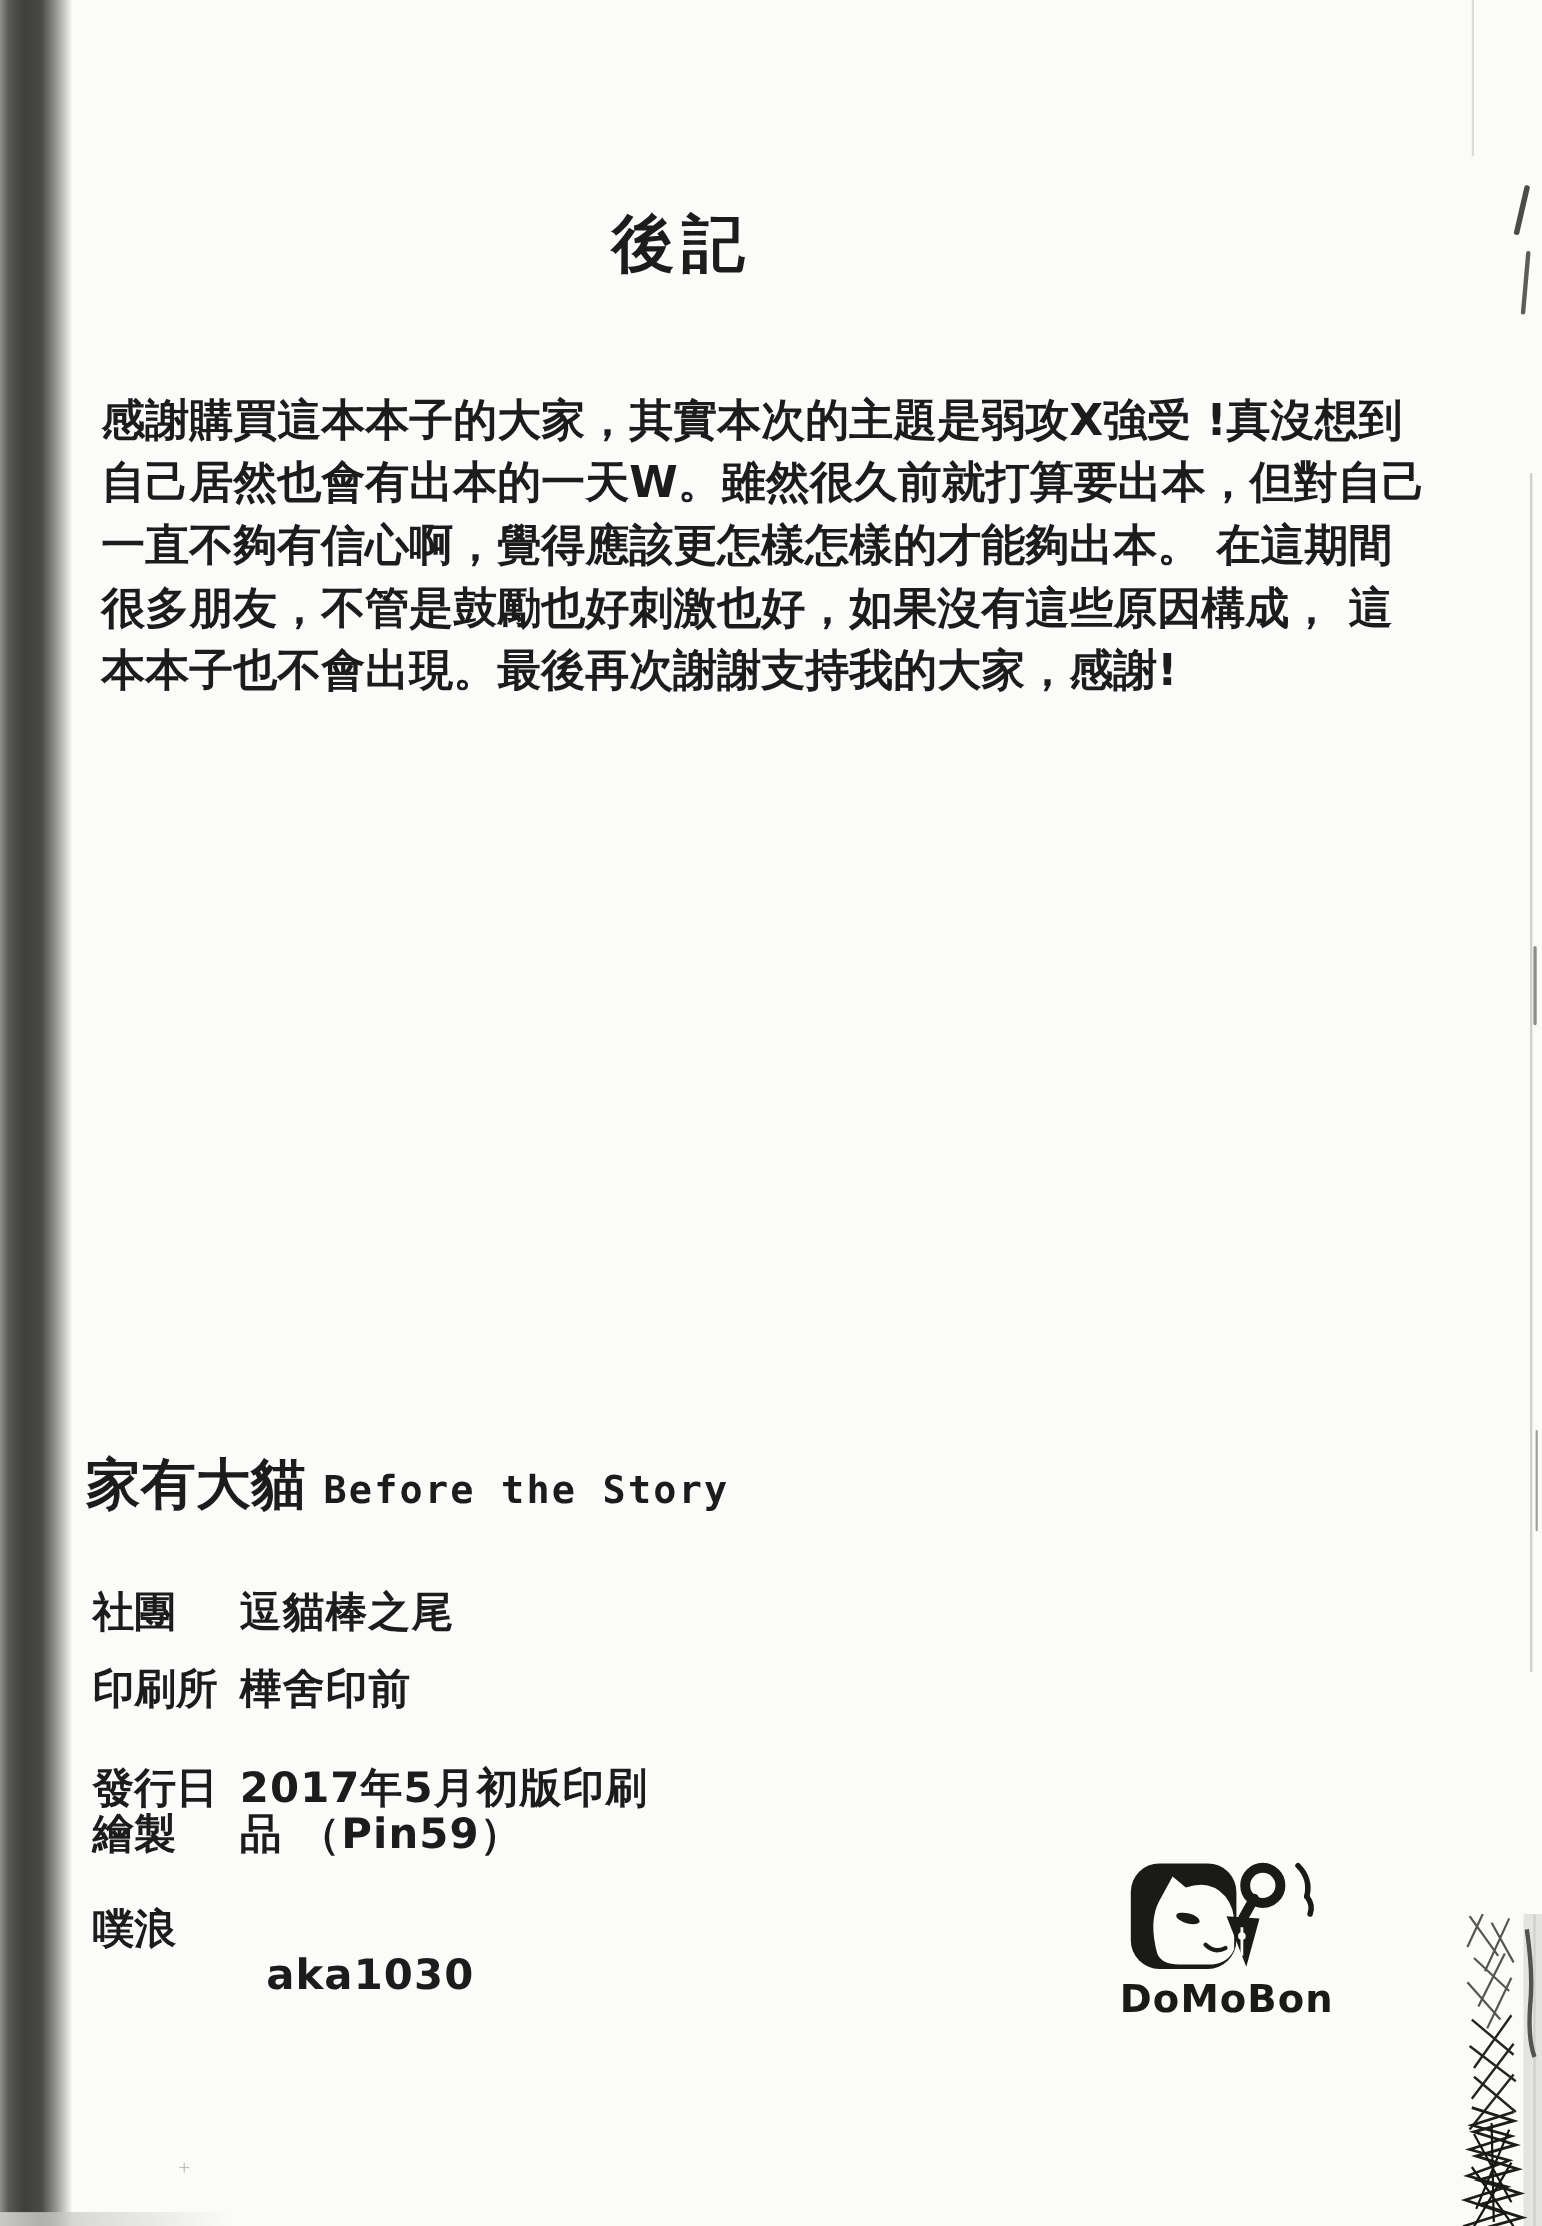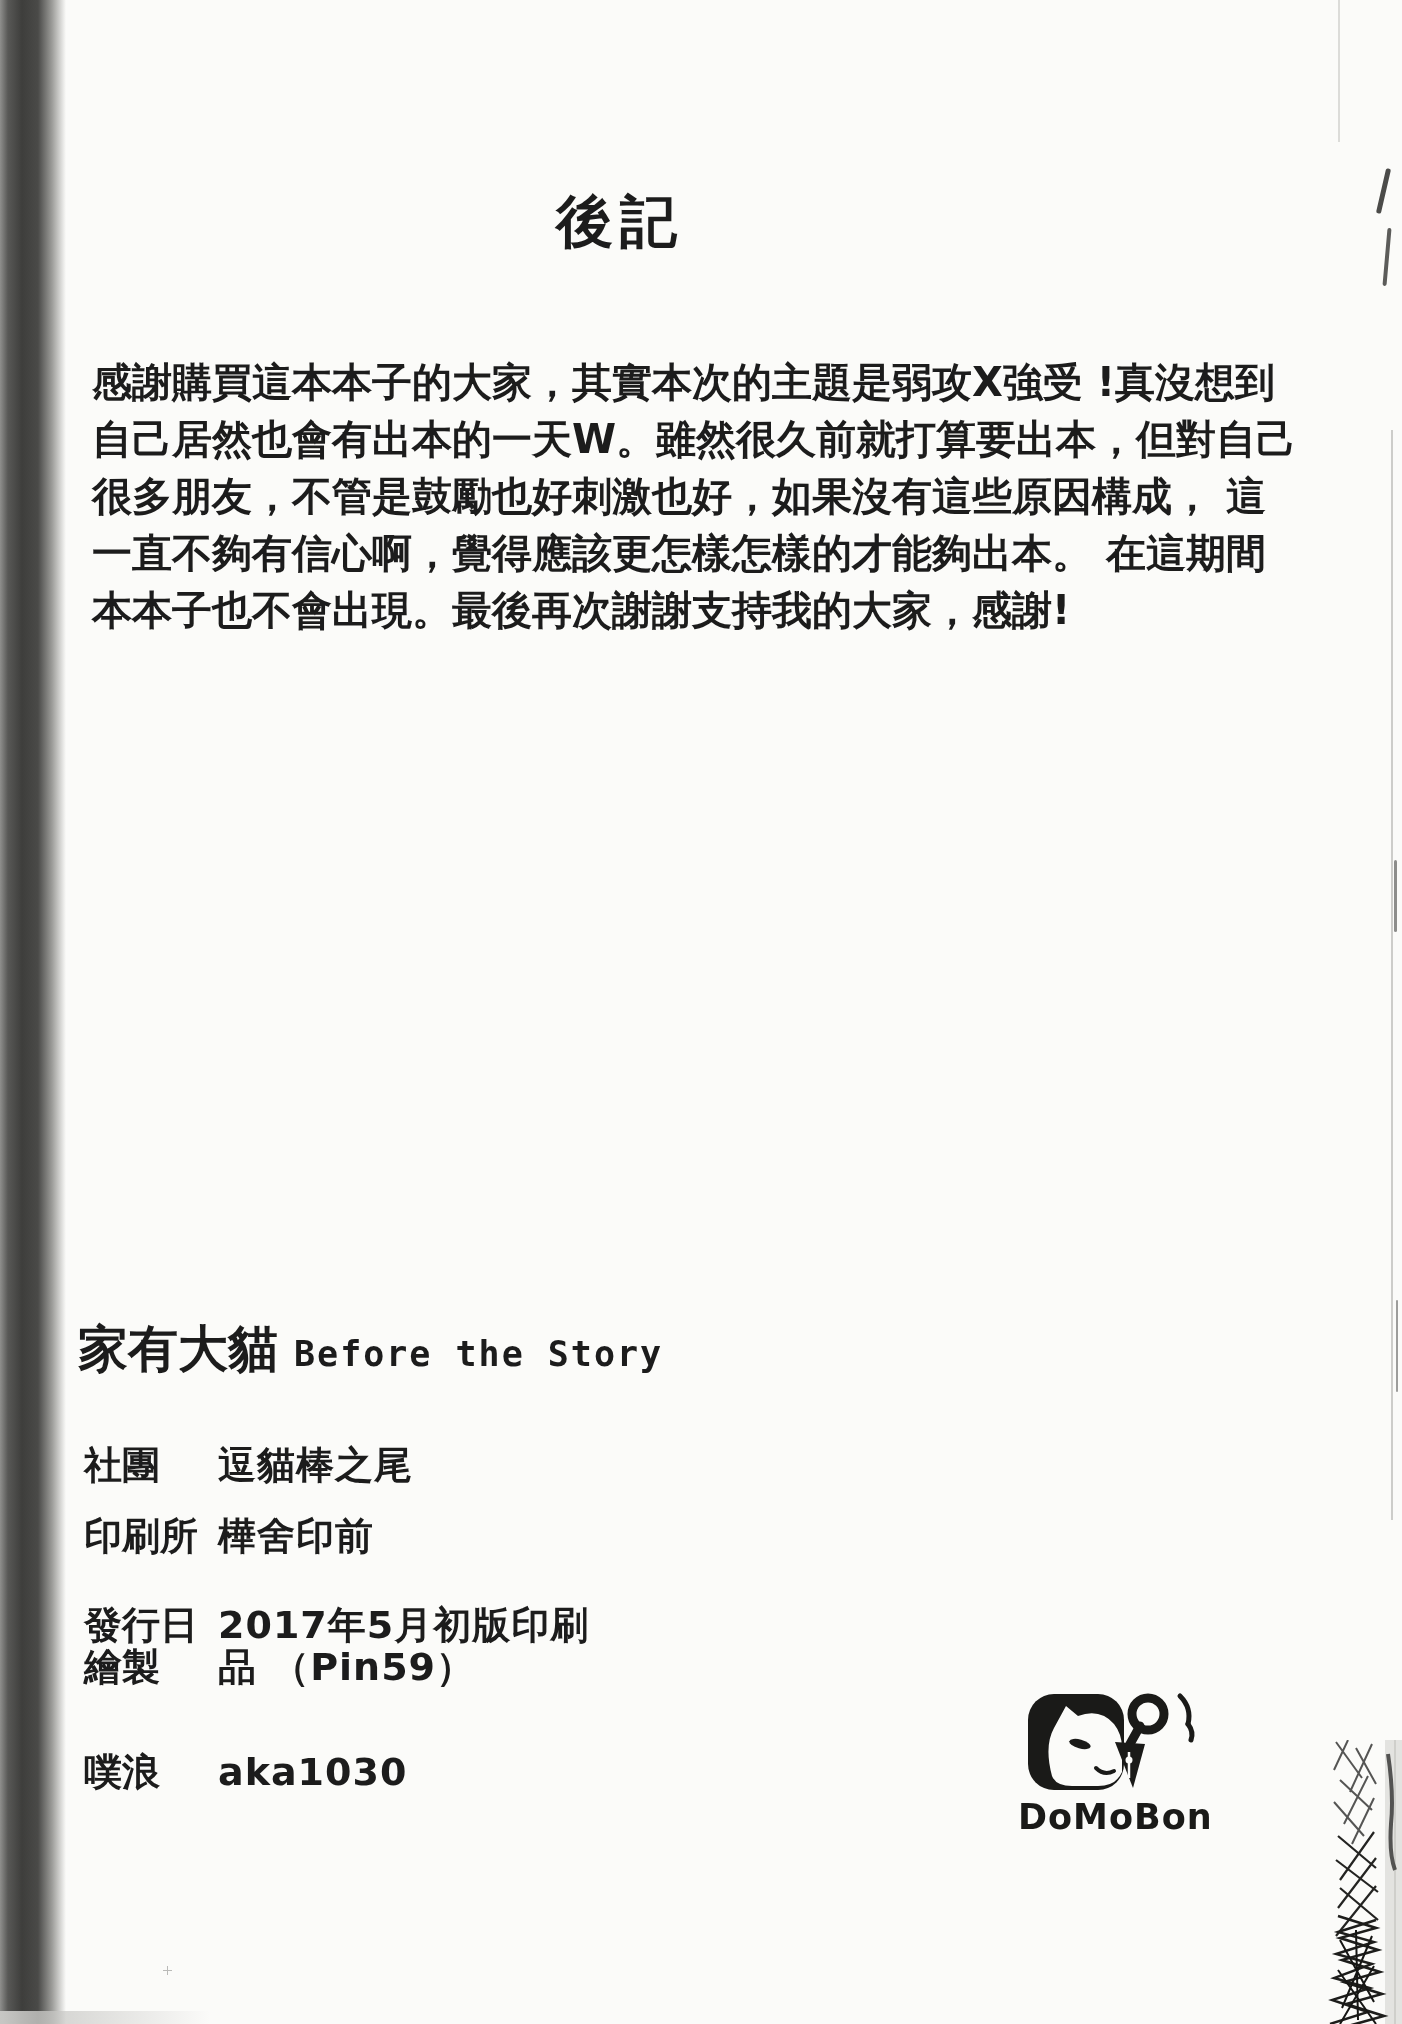--- a/index.html
+++ b/index.html
@@ -56,21 +56,21 @@
     font-size:35px;margin-left:16px;letter-spacing:2px;
     font-family:"DejaVu Sans Mono","Liberation Mono",monospace;
   }
   .colophon{position:absolute;left:84px;top:1444px;font-size:38px;font-weight:600;}
   .colophon .row{display:flex;line-height:42px;white-space:nowrap;}
   .colophon .row .lbl{width:134px;flex:0 0 auto;}
   .colophon .row .val{letter-spacing:1px;text-align:center;}
   .colophon .row:nth-child(2){margin-top:32px;font-family:Liberation Mono, monospace;}
   .colophon .row:nth-child(3){margin-top:44px;}
   .colophon .row:nth-child(4){}
-  .colophon .row:nth-child(5){margin-top:63px;}
+  .colophon .row:nth-child(5){margin-top:44px;flex-direction:column;}
   
   .logo{position:absolute;left:1012px;top:1686px;}
 </style>
 </head>
 <body>
 
 <div class="page">
 
   <div class="edge-left"></div>
   <div class="edge-right">
@@ -82,22 +82,22 @@
   <div class="dash d3"></div>
   <div class="dash d4"></div>
   <div class="scratch"></div>
   <div class="plus-mark"></div>
 
   <div class="afterword-title">後記</div>
 
   <div class="afterword-body">
     <div>感謝購買這本本子的大家，其實本次的主題是弱攻X強受 !真沒想到</div>
     <div>自己居然也會有出本的一天W。雖然很久前就打算要出本，但對自己</div>
+    <div>一直不夠有信心啊，覺得應該更怎樣怎樣的才能夠出本。 在這期間</div>
     <div>很多朋友，不管是鼓勵也好刺激也好，如果沒有這些原因構成， 這</div>
-    <div>一直不夠有信心啊，覺得應該更怎樣怎樣的才能夠出本。 在這期間</div>
     <div>本本子也不會出現。最後再次謝謝支持我的大家，感謝!</div>
   </div>
 
   <div class="book-title">
     <span class="cjk">家有大貓</span><span class="latin">Before the Story</span>
   </div>
 
   <div class="colophon">
     <div class="row">
       <span class="lbl">社團</span>

